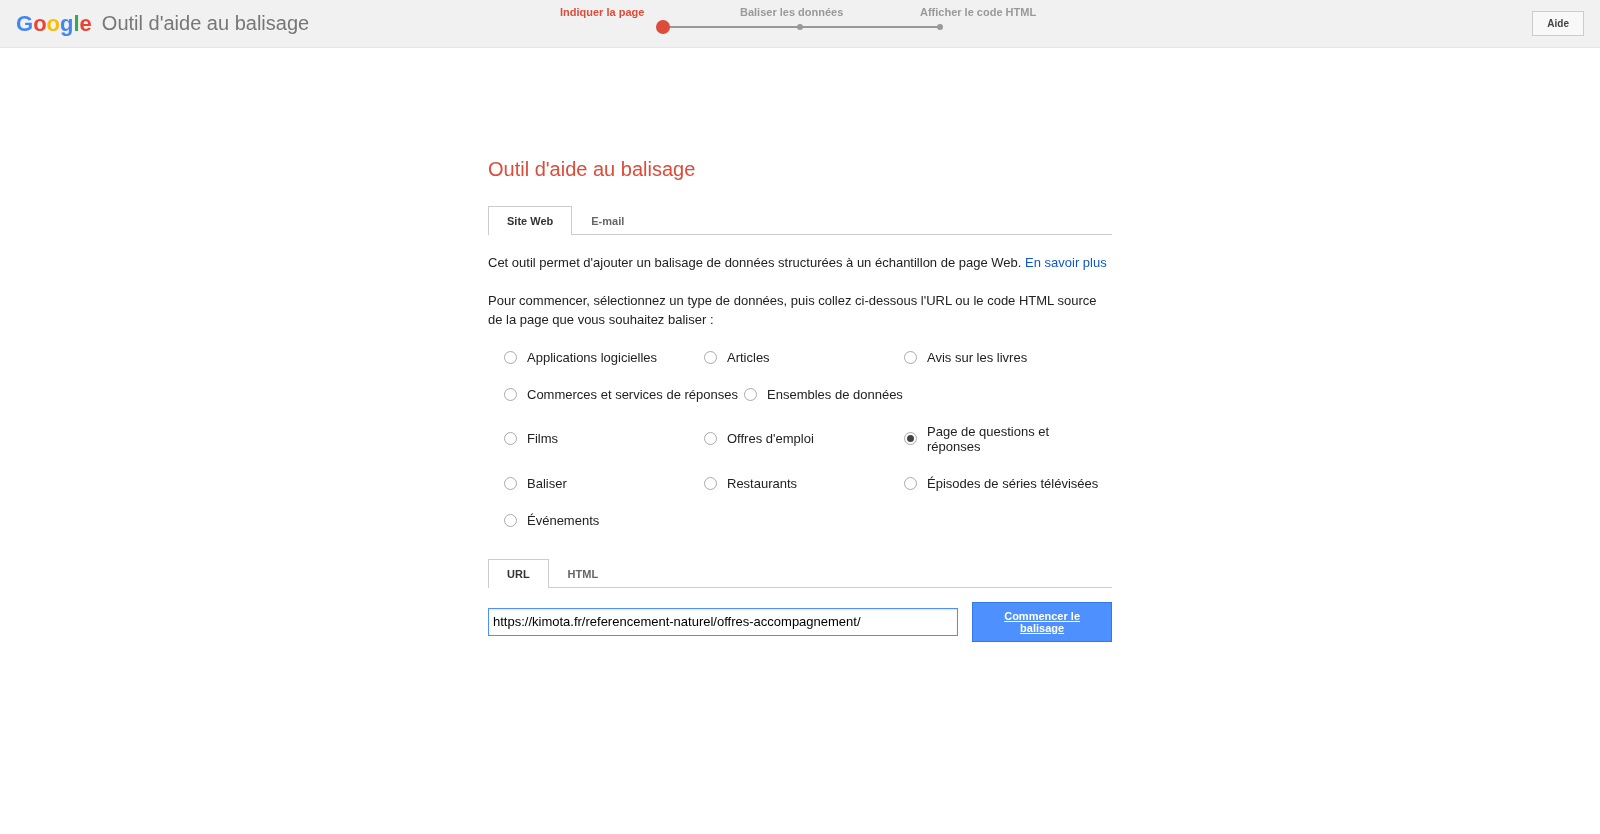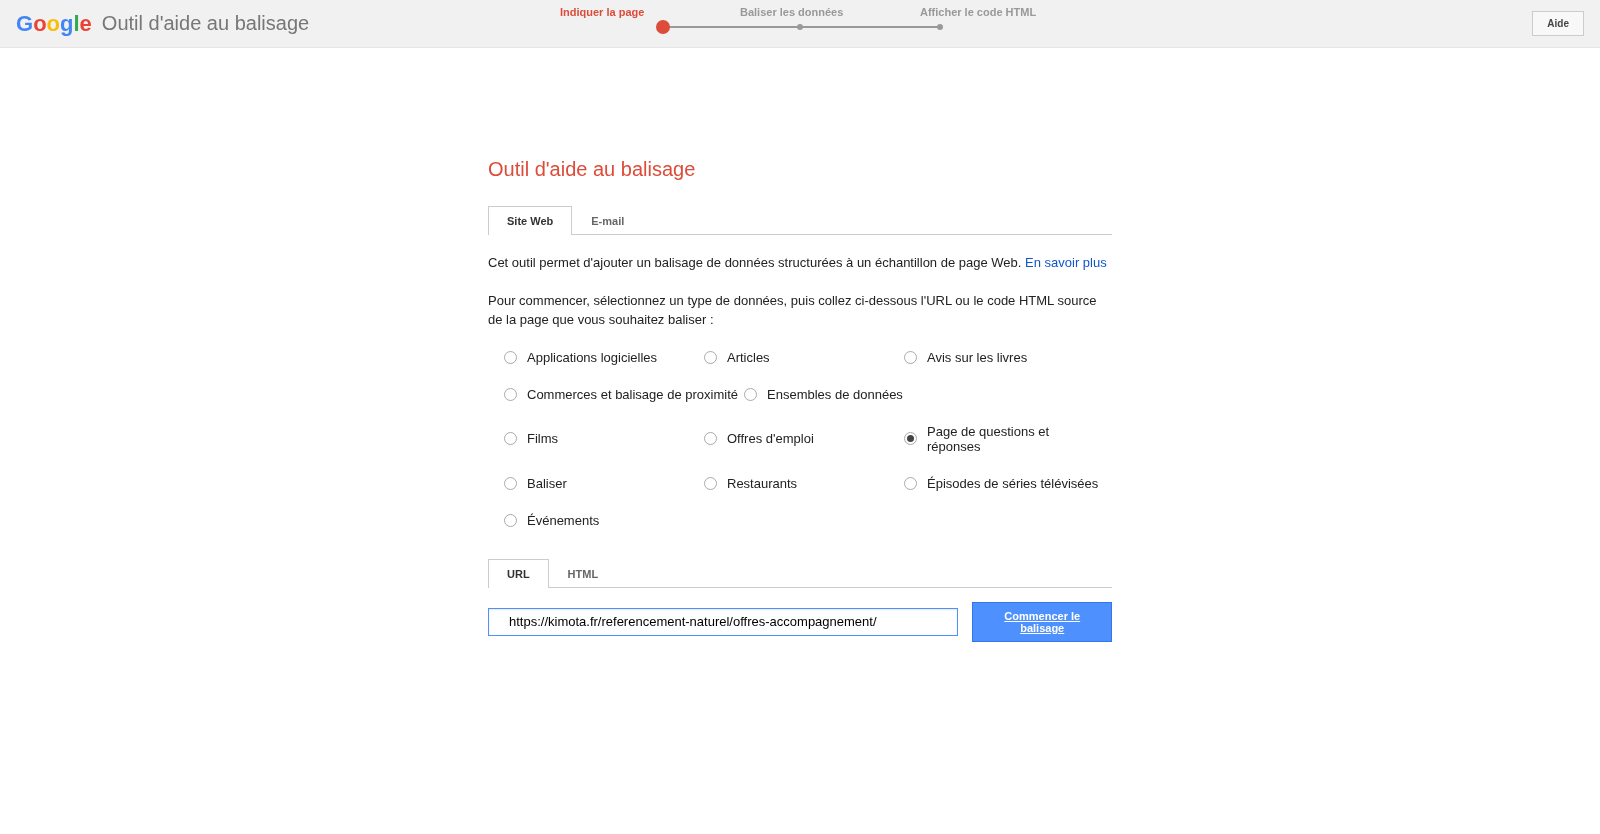--- a/index.html
+++ b/index.html
@@ -132,21 +132,21 @@
     height: 7px;
     background: #444;
     border-radius: 50%;
     display: block;
   }
   .radio-label { font-size: 13px; color: #222; }
   .url-input {
     width: 490px;
     height: 28px;
     border: 1px solid #4d90fe;
-    padding: 0 20px;
+    padding: 0 4px;
     font-size: 13px;
     outline: none;
     box-shadow: inset 0 1px 2px rgba(0,0,0,0.1);
   }
   .input-row { display: flex; gap: 14px; align-items: center; margin-top: 14px; }
   .start-btn {
     background: #4d90fe;
     color: #fff;
     border: 1px solid #3079ed;
     font-size: 11px;
@@ -211,21 +211,21 @@
           <span class="radio-label">Articles</span>
         </div>
         <div class="radio-item">
           <div class="radio-circle"></div>
           <span class="radio-label">Avis sur les livres</span>
         </div>
       </div>
       <div class="radio-row">
         <div class="radio-item wide">
           <div class="radio-circle"></div>
-          <span class="radio-label">Commerces et balisage de proximité</span>
+          <span class="radio-label">Commerces et services de réponses</span>
         </div>
         <div class="radio-item">
           <div class="radio-circle"></div>
           <span class="radio-label">Ensembles de données</span>
         </div>
       </div>
       <div class="radio-row">
         <div class="radio-item">
           <div class="radio-circle"></div>
           <span class="radio-label">Films</span>

